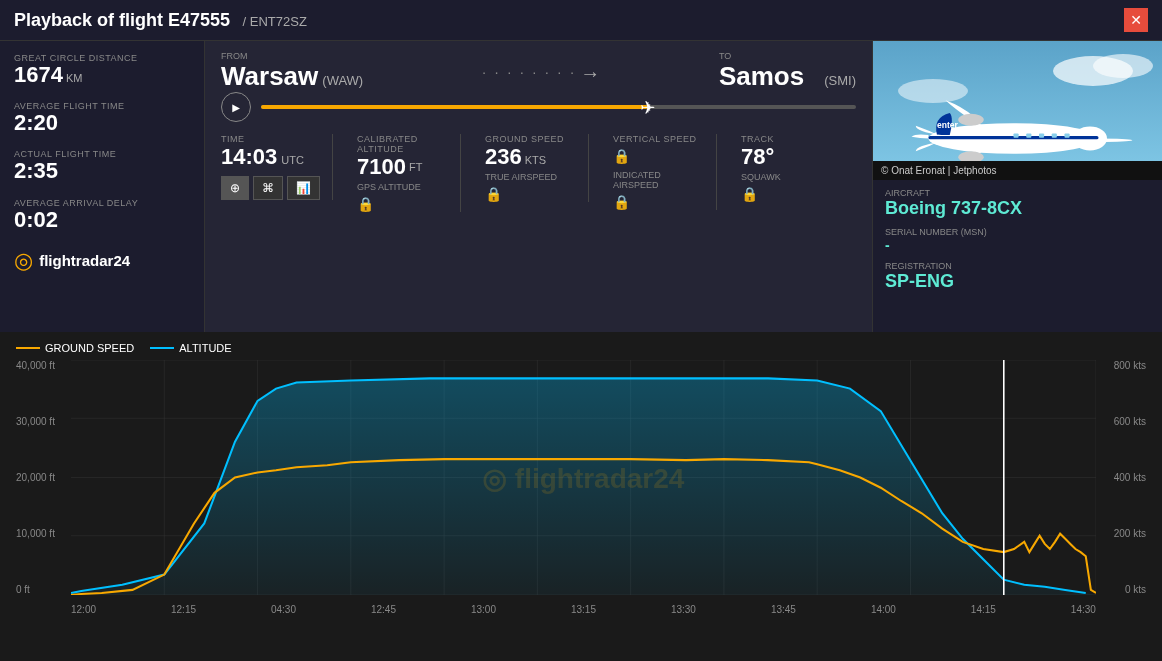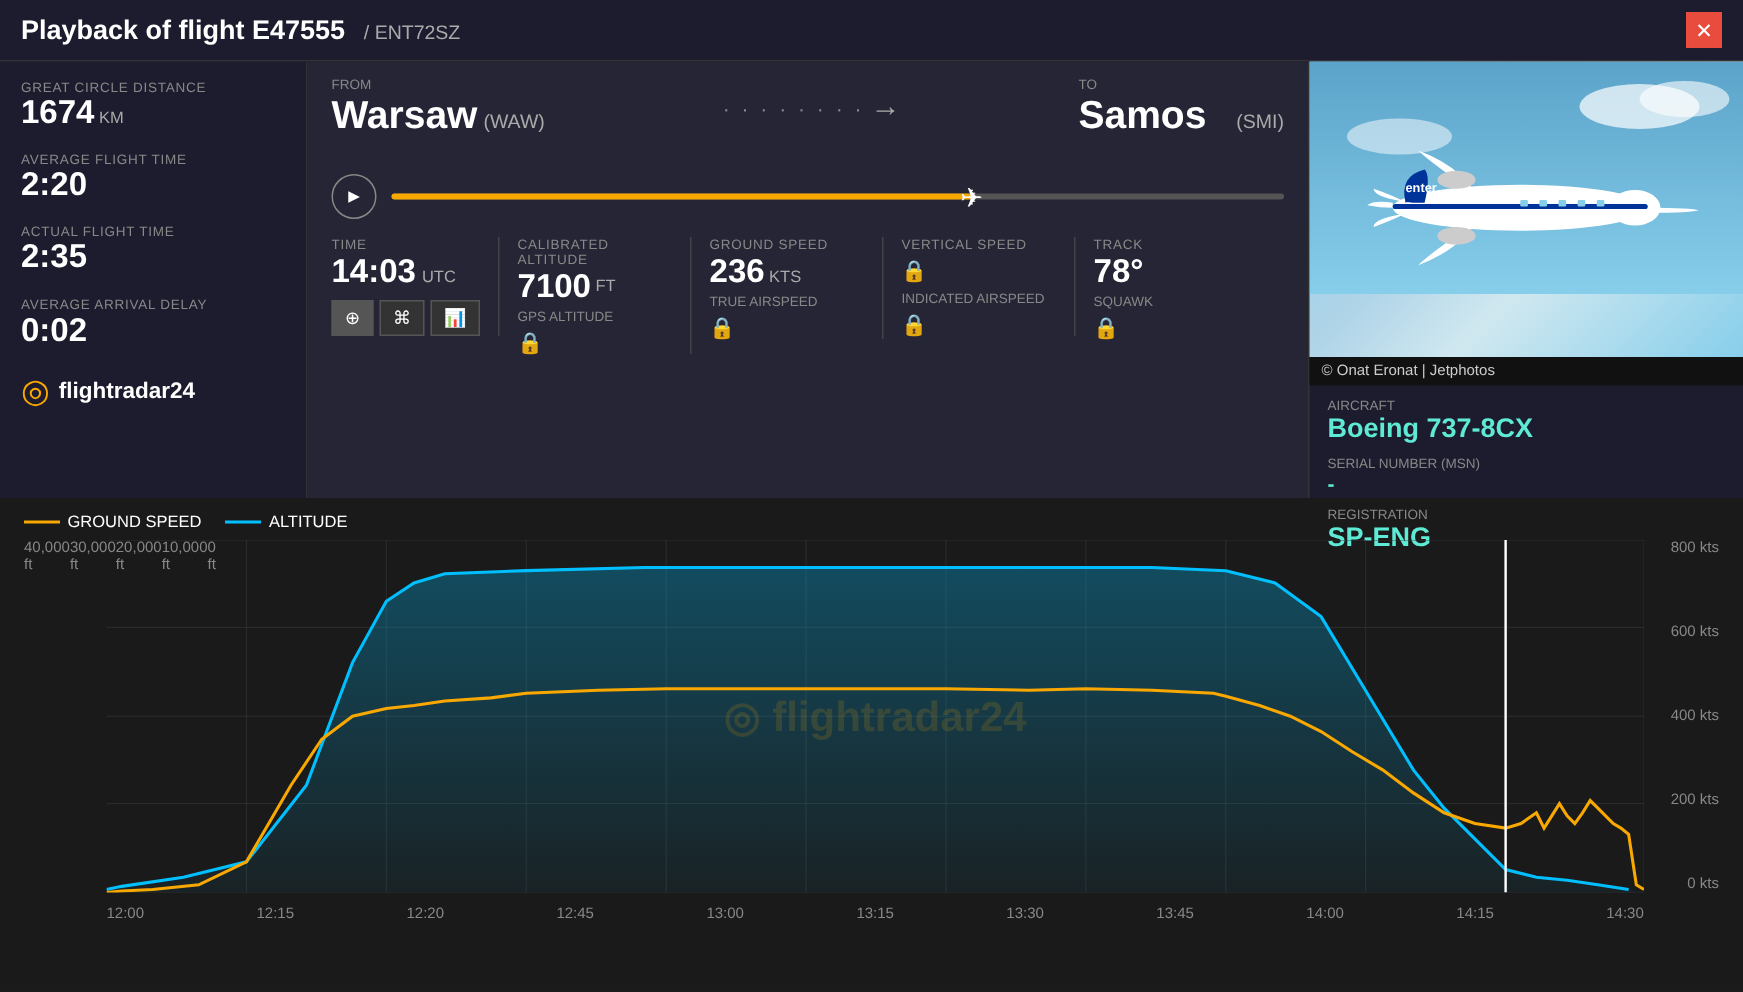--- a/index.html
+++ b/index.html
@@ -55,21 +55,21 @@
     
     .flight-panel {
       background: #252535;
       flex: 1;
       padding: 10px 16px;
       color: white;
     }
     .route-row {
       display: flex;
       align-items: center;
-      margin-bottom: 24px;
+      margin-bottom: 0;
     }
     .from-section, .to-section { }
     .route-label { font-size: 9px; color: #888; text-transform: uppercase; }
     .city-name { font-size: 26px; font-weight: bold; }
     .city-code { font-size: 13px; color: #aaa; }
     .arrow-line {
       display: flex;
       align-items: center;
       flex: 1;
       justify-content: center;
@@ -117,21 +117,21 @@
       top: -8px;
       left: 65%;
       font-size: 18px;
       color: white;
       transform: translateX(-50%);
     }
 
     
     .flight-data-row {
       display: flex;
-      gap: 0;
+      gap: 12px;
       margin-top: 4px;
       align-items: flex-start;
     }
     .data-col {
       flex: 1;
       border-right: 1px solid #444;
       padding: 0 12px 0 0;
       margin-right: 12px;
     }
     .data-col:last-child { border-right: none; }
@@ -158,21 +158,21 @@
     
     .aircraft-panel {
       width: 290px;
       min-width: 290px;
       background: #1c1c2e;
       color: white;
       border-left: 1px solid #333;
     }
     .aircraft-photo {
       width: 100%;
-      height: 197px;
+      height: 120px;
       background: linear-gradient(135deg, #87CEEB 0%, #b0d4e8 40%, #d0e8f0 60%, #87CEEB 100%);
       position: relative;
       overflow: hidden;
     }
     
     .photo-credit {
       font-size: 10px;
       color: #ccc;
       padding: 4px 8px;
       background: #111;
@@ -209,21 +209,21 @@
       width: 100%;
     }
 
     
     .y-labels-left {
       position: absolute;
       left: 0; top: 0;
       height: 100%;
       width: 55px;
       display: flex;
-      flex-direction: row;
+      flex-direction: column;
       justify-content: space-between;
       font-size: 10px;
       color: #888;
       padding-bottom: 20px;
     }
     .y-labels-right {
       position: absolute;
       right: 0; top: 0;
       height: 100%;
       width: 50px;
@@ -477,21 +477,21 @@
       <span>800 kts</span>
       <span>600 kts</span>
       <span>400 kts</span>
       <span>200 kts</span>
       <span>0 kts</span>
     </div>
 
     <div class="x-labels">
       <span>12:00</span>
       <span>12:15</span>
-      <span>12:20</span>
+      <span>04:30</span>
       <span>12:45</span>
       <span>13:00</span>
       <span>13:15</span>
       <span>13:30</span>
       <span>13:45</span>
       <span>14:00</span>
       <span>14:15</span>
       <span>14:30</span>
     </div>
 

